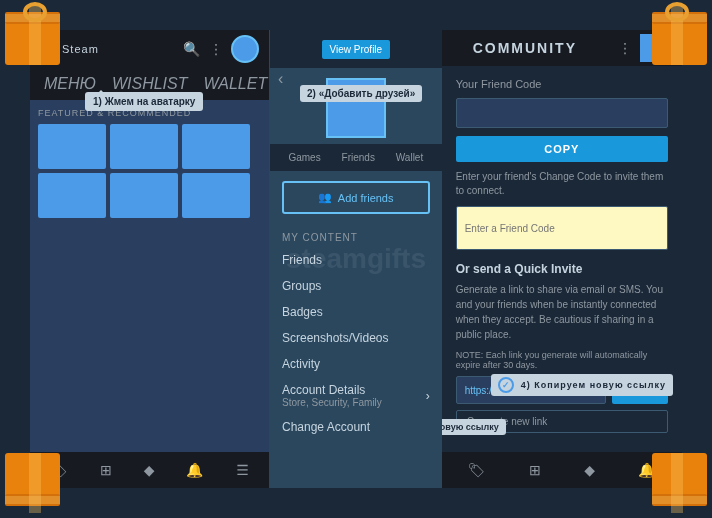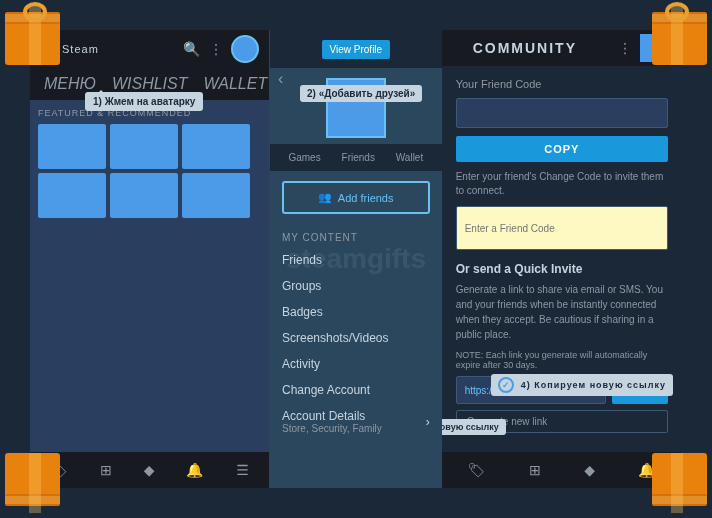--- a/index.html
+++ b/index.html
@@ -648,28 +648,28 @@
       <span>Add friends</span>
     </button>
 
     <div class="my-content-label">MY CONTENT</div>
 
     <div class="menu-item">Friends</div>
     <div class="menu-item">Groups</div>
     <div class="menu-item">Badges</div>
     <div class="menu-item">Screenshots/Videos</div>
     <div class="menu-item">Activity</div>
-    <div class="menu-item">Change Account</div>
     <div class="menu-item menu-item-with-arrow">
       <div>
         <div>Account Details</div>
         <div class="menu-item-sub">Store, Security, Family</div>
       </div>
       <span>›</span>
     </div>
+    <div class="menu-item">Change Account</div>
   </div>
 
   <div class="watermark">steamgifts</div>
 
   <div class="right-panel">
     <div class="community-header">
       <span class="community-title">COMMUNITY</span>
       <div class="community-header-icons">
         <span class="header-icon">⋮</span>
         <div class="community-accent"></div>

